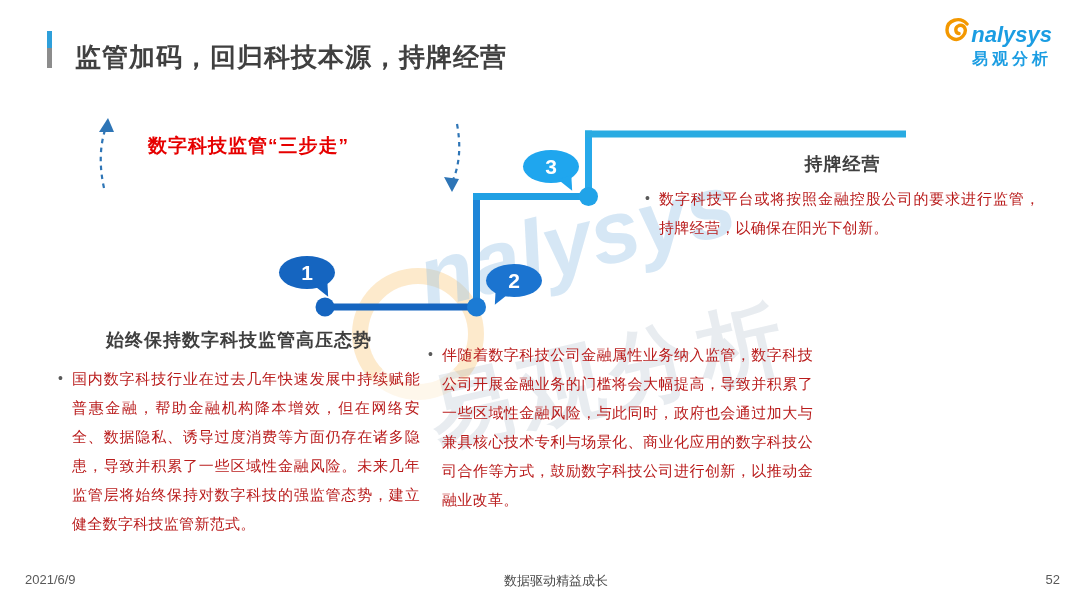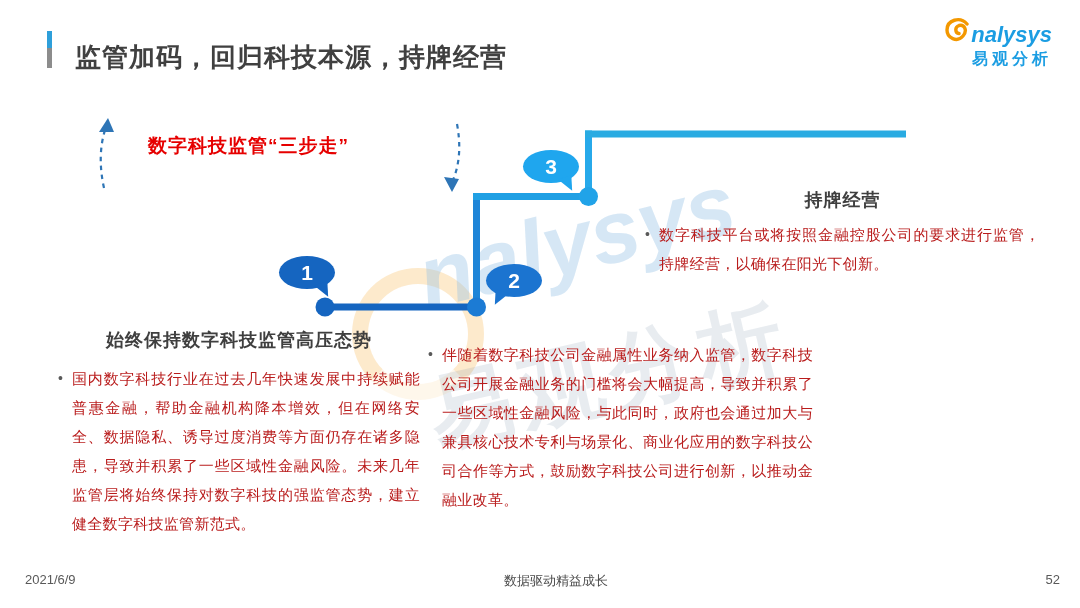--- a/index.html
+++ b/index.html
@@ -61,21 +61,21 @@
   .bubble-3 .tail{left:37px;top:27px;border-width:15px 4px 0 10px;border-color:#1FA6EE transparent transparent transparent;transform:rotate(-18deg);}
 
   
   .col{position:absolute;z-index:2;}
   .col h3{margin:0;text-align:center;font-size:18px;font-weight:700;color:#3F3F3F;letter-spacing:1px;}
   .col .bullet-row{display:flex;margin-top:12px;}
   .col .bullet-dot{width:14px;flex:0 0 14px;color:#595959;font-size:14px;line-height:29px;}
   .col .bullet-text{flex:1;margin:0;font-size:15px;line-height:29px;color:#b91c1c;letter-spacing:0.3px;text-align:justify;}
   .col-left{left:58px;top:328px;width:362px;}
   .col-mid{left:428px;top:328px;width:385px;}
-  .col-right{left:645px;top:152px;width:395px;margin-top:36px;}
+  .col-right{left:645px;top:152px;width:395px;}
   .col-right .bullet-row{margin-top:8px;}
 
   
   .footer-date{position:absolute;left:25px;top:572px;font-size:13px;color:#595959;z-index:2;}
   .footer-center{position:absolute;left:16px;top:572px;width:100%;text-align:center;font-size:13px;color:#4A4A4A;z-index:2;}
   .footer-page{position:absolute;right:20px;top:572px;font-size:13px;color:#595959;z-index:2;padding-left:27px;}
 </style>
 </head>
 <body>
 

